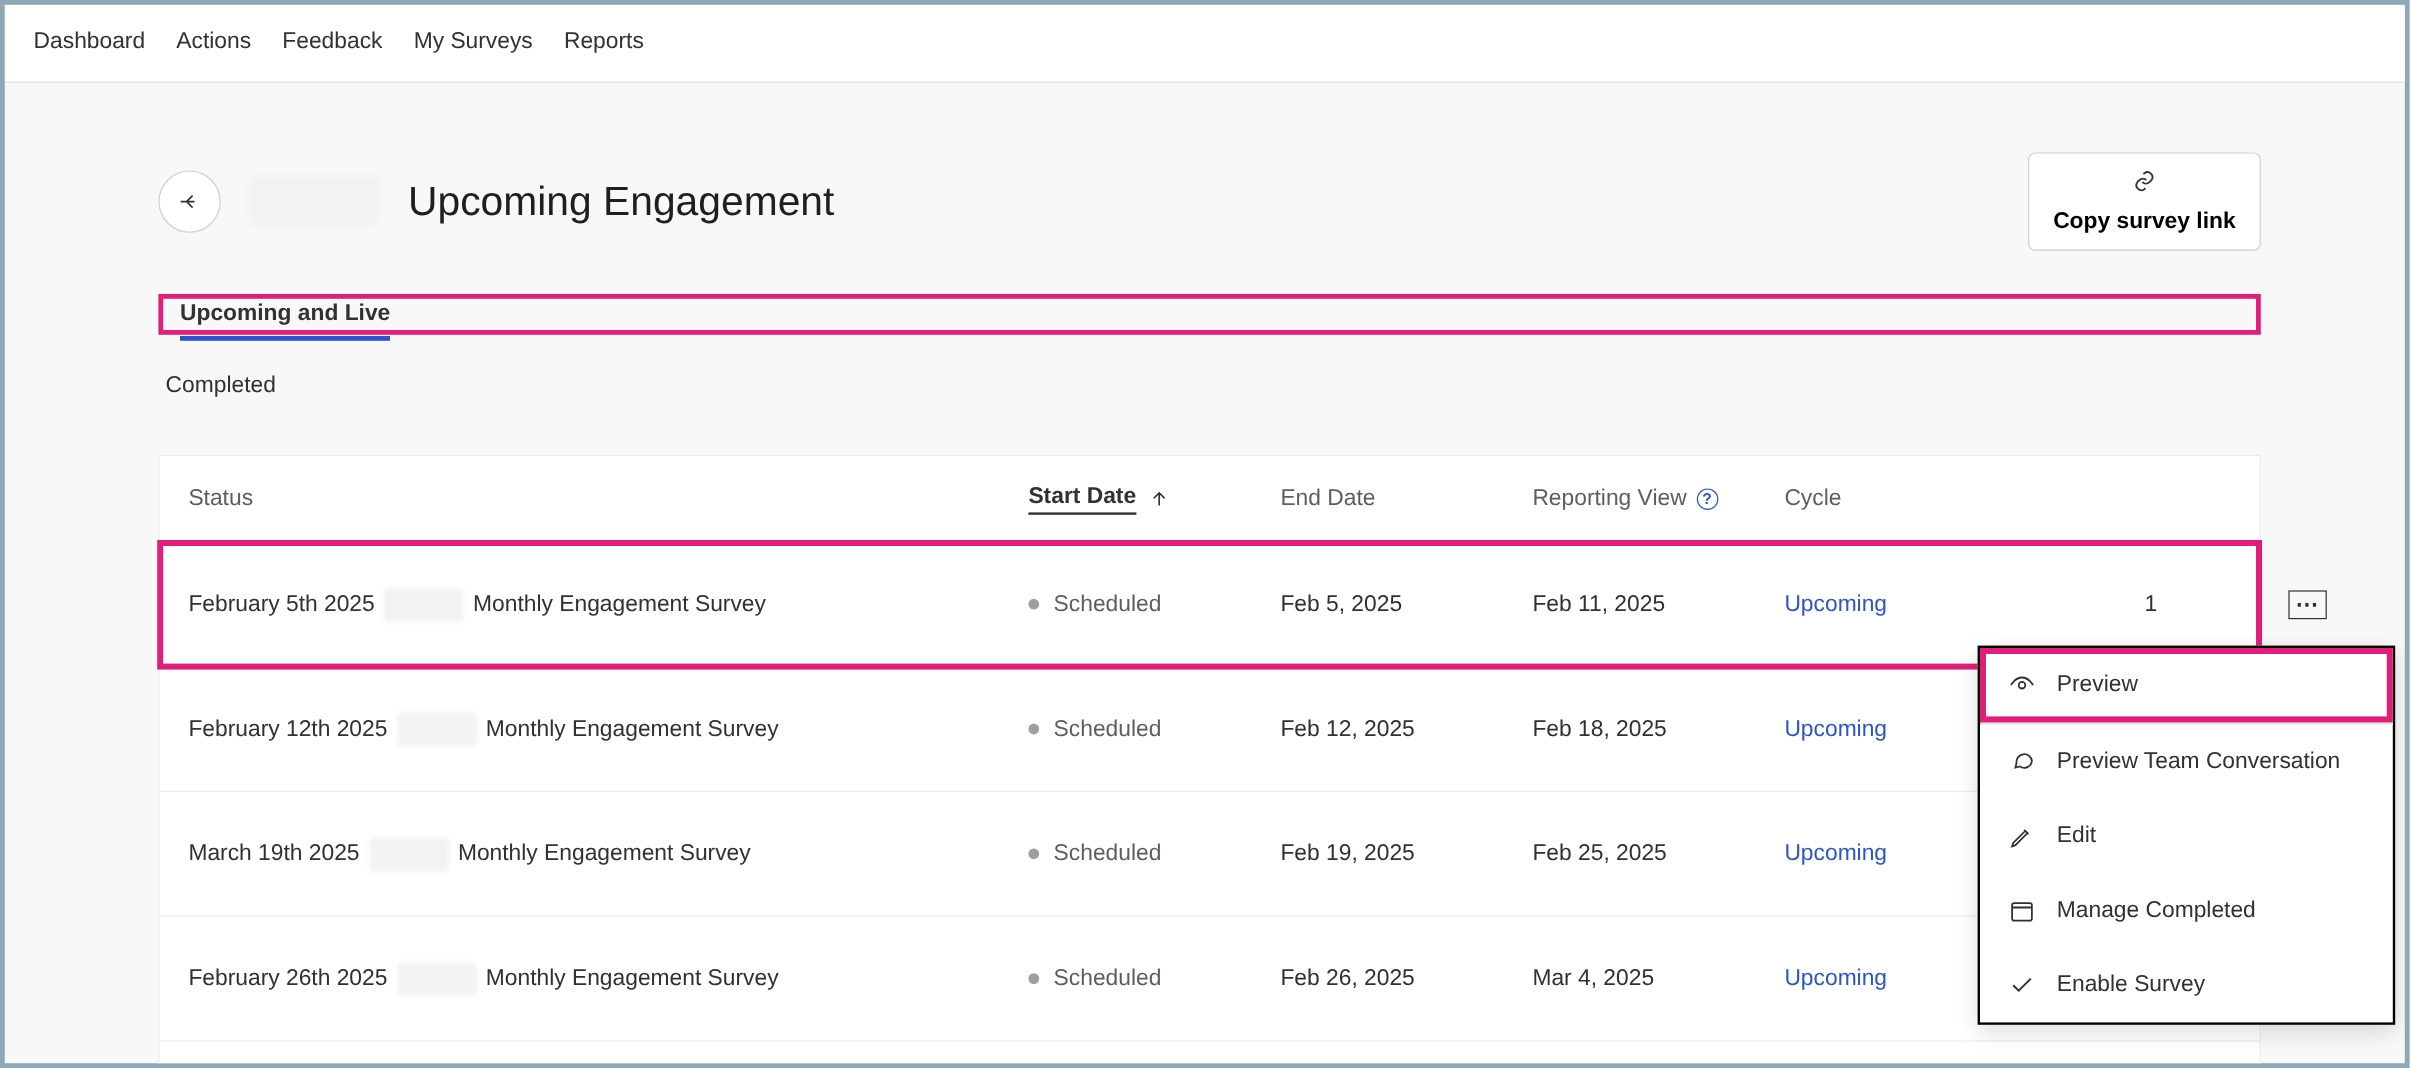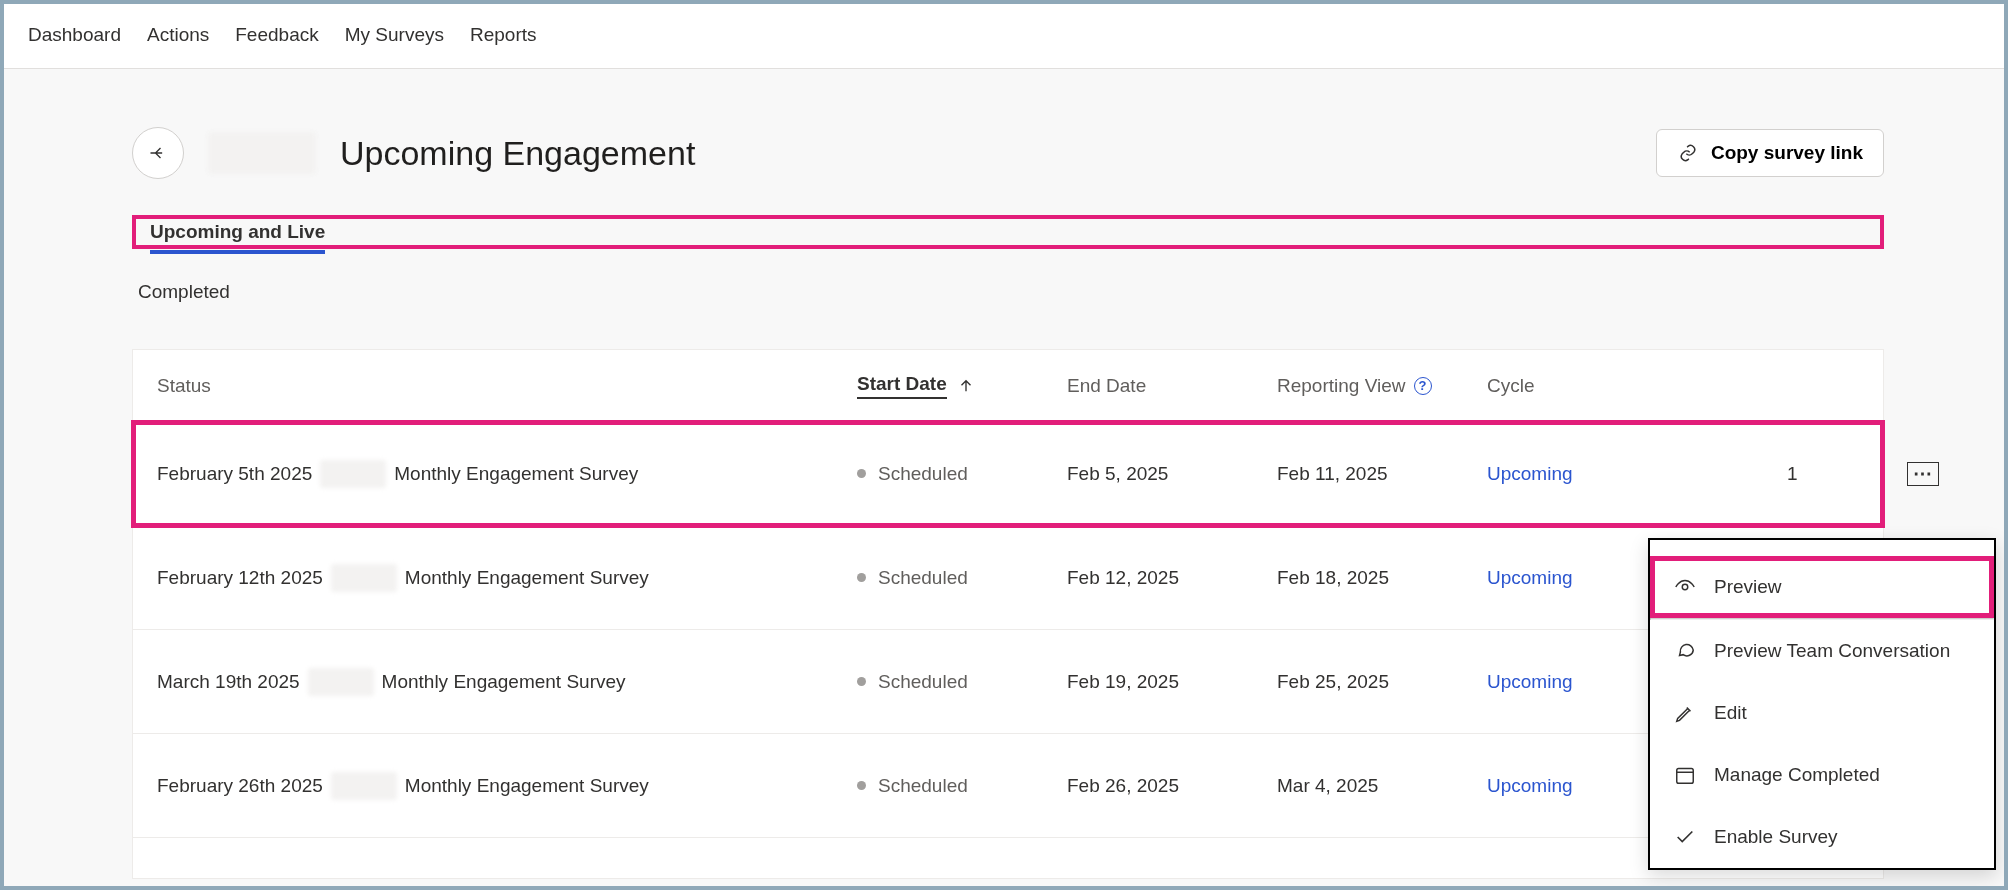--- a/index.html
+++ b/index.html
@@ -67,20 +67,21 @@
     display: flex;
     align-items: center;
     gap: 12px;
     background: #fff;
     border: 1px solid #d2d0ce;
     border-radius: 6px;
     padding: 12px 20px;
     font-size: 19px;
     font-weight: 600;
     cursor: pointer;
+    flex-direction: column;
   }
   .tabs {
     display: flex;
     gap: 22px;
     margin-bottom: 36px;
     flex-direction: column;
   }
   .tab {
     font-size: 19px;
     padding: 10px 6px 10px 6px;
@@ -175,21 +176,20 @@
     display:flex;
     align-items:center;
     gap:18px;
     padding:20px 24px;
     font-size:19px;
     cursor:pointer;
   }
   .menu-item.highlight {
     outline:5px solid #e21e7a;
     outline-offset:-5px;
-    margin-top:16px;
   }
   .menu-divider {
     border-top:1px solid #d0cecc;
     margin:0;
   }
   .icon { width:22px; height:22px; display:inline-flex; align-items:center; justify-content:center; }
 </style>
 </head>
 <body>
 

